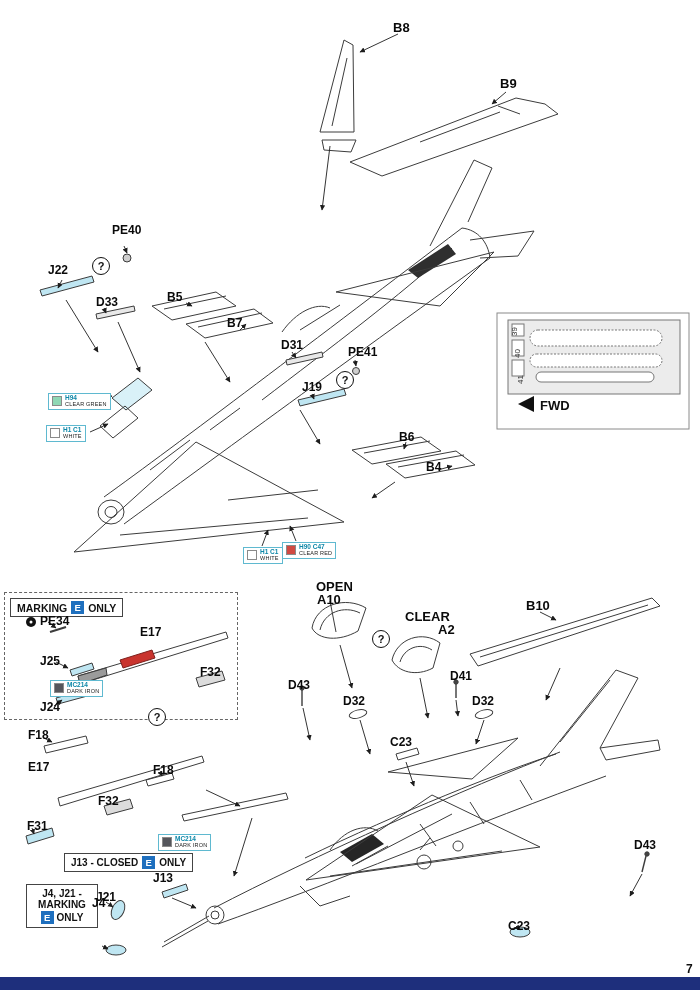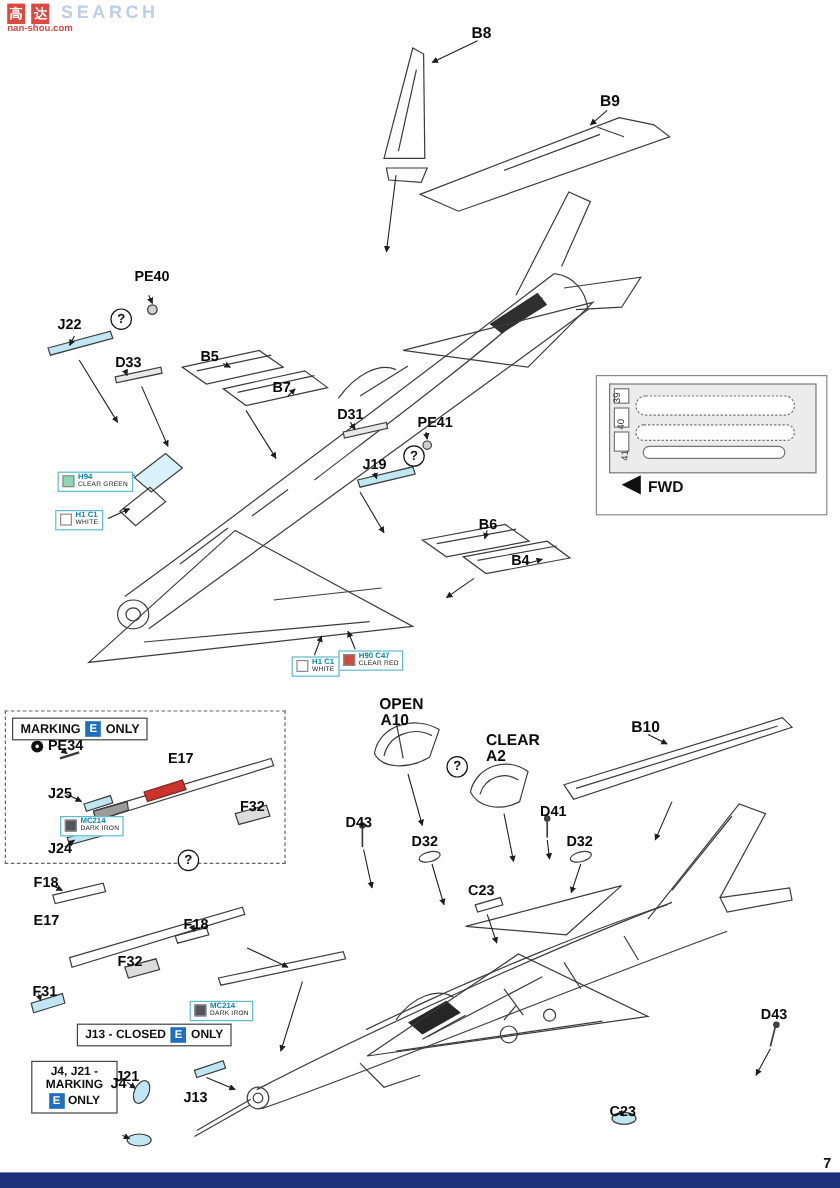--- a/index.html
+++ b/index.html
@@ -229,26 +229,20 @@
       <path d="M252,818 L234,876" marker-end="url(#ah)"></path>
       <path d="M172,898 L196,908" marker-end="url(#ah)"></path>
       <path d="M106,902 L113,907" marker-end="url(#ah)"></path>
       <path d="M102,946 L108,949" marker-end="url(#ah)"></path>
       <path d="M642,874 L630,896" marker-end="url(#ah)"></path>
       <path d="M516,926 L520,930" marker-end="url(#ah)"></path>
       <path d="M206,790 L240,806" marker-end="url(#ah)"></path>
     </g>
   </svg>
 
-  <div class="watermark">
-    <span class="wm-box">高</span>
-    <span class="wm-box">达</span>
-    <span class="wm-search">SEARCH</span>
-    <div class="wm-site">nan-shou.com</div>
-  </div>
 
   <div class="lbl big" style="left:393px;top:21px">B8</div>
   <div class="lbl big" style="left:500px;top:77px">B9</div>
   <div class="lbl" style="left:112px;top:224px">PE40</div>
   <div class="qmark" style="left:92px;top:257px">?</div>
   <div class="lbl" style="left:48px;top:264px">J22</div>
   <div class="lbl" style="left:96px;top:296px">D33</div>
   <div class="lbl" style="left:167px;top:291px">B5</div>
   <div class="lbl" style="left:227px;top:317px">B7</div>
   <div class="lbl" style="left:281px;top:339px">D31</div>
@@ -304,21 +298,21 @@
     <span class="txt">
         <span class="code">MC214</span>
         <span class="name">DARK IRON</span>
       </span>
   </div>
   <div class="lbl" style="left:40px;top:701px">J24</div>
 
   <div class="lbl big" style="left:316px;top:580px">OPEN</div>
   <div class="lbl big" style="left:317px;top:593px">A10</div>
   <div class="lbl big" style="left:405px;top:610px">CLEAR</div>
-  <div class="lbl big" style="left:405px;top:623px">A2</div>
+  <div class="lbl big" style="left:438px;top:623px">A2</div>
   <div class="qmark" style="left:372px;top:630px">?</div>
   <div class="lbl big" style="left:526px;top:599px">B10</div>
 
   <div class="lbl" style="left:288px;top:679px">D43</div>
   <div class="lbl" style="left:343px;top:695px">D32</div>
   <div class="lbl" style="left:450px;top:670px">D41</div>
   <div class="lbl" style="left:472px;top:695px">D32</div>
   <div class="lbl" style="left:390px;top:736px">C23</div>
 
   <div class="qmark" style="left:148px;top:708px">?</div>
@@ -333,21 +327,21 @@
         <span class="code">MC214</span>
         <span class="name">DARK IRON</span>
       </span>
   </div>
 
   <div class="mark-box" style="left:64px;top:853px;font-size:10px">
     <span>J13 - CLOSED</span>
     <span class="e-badge" style="background: rgb(30, 111, 190);">E</span>
     <span>ONLY</span>
   </div>
-  <div class="lbl" style="left:153px;top:908px">J13</div>
+  <div class="lbl" style="left:153px;top:872px">J13</div>
 
   <div class="j4-box" style="left:26px;top:884px">
     <div>J4, J21 -</div>
     <div>MARKING</div>
     <div class="row">
       <span class="e-badge" style="background: rgb(30, 111, 190);">E</span>
       <span>ONLY</span>
     </div>
   </div>
   <div class="lbl" style="left:96px;top:891px">J21</div>

